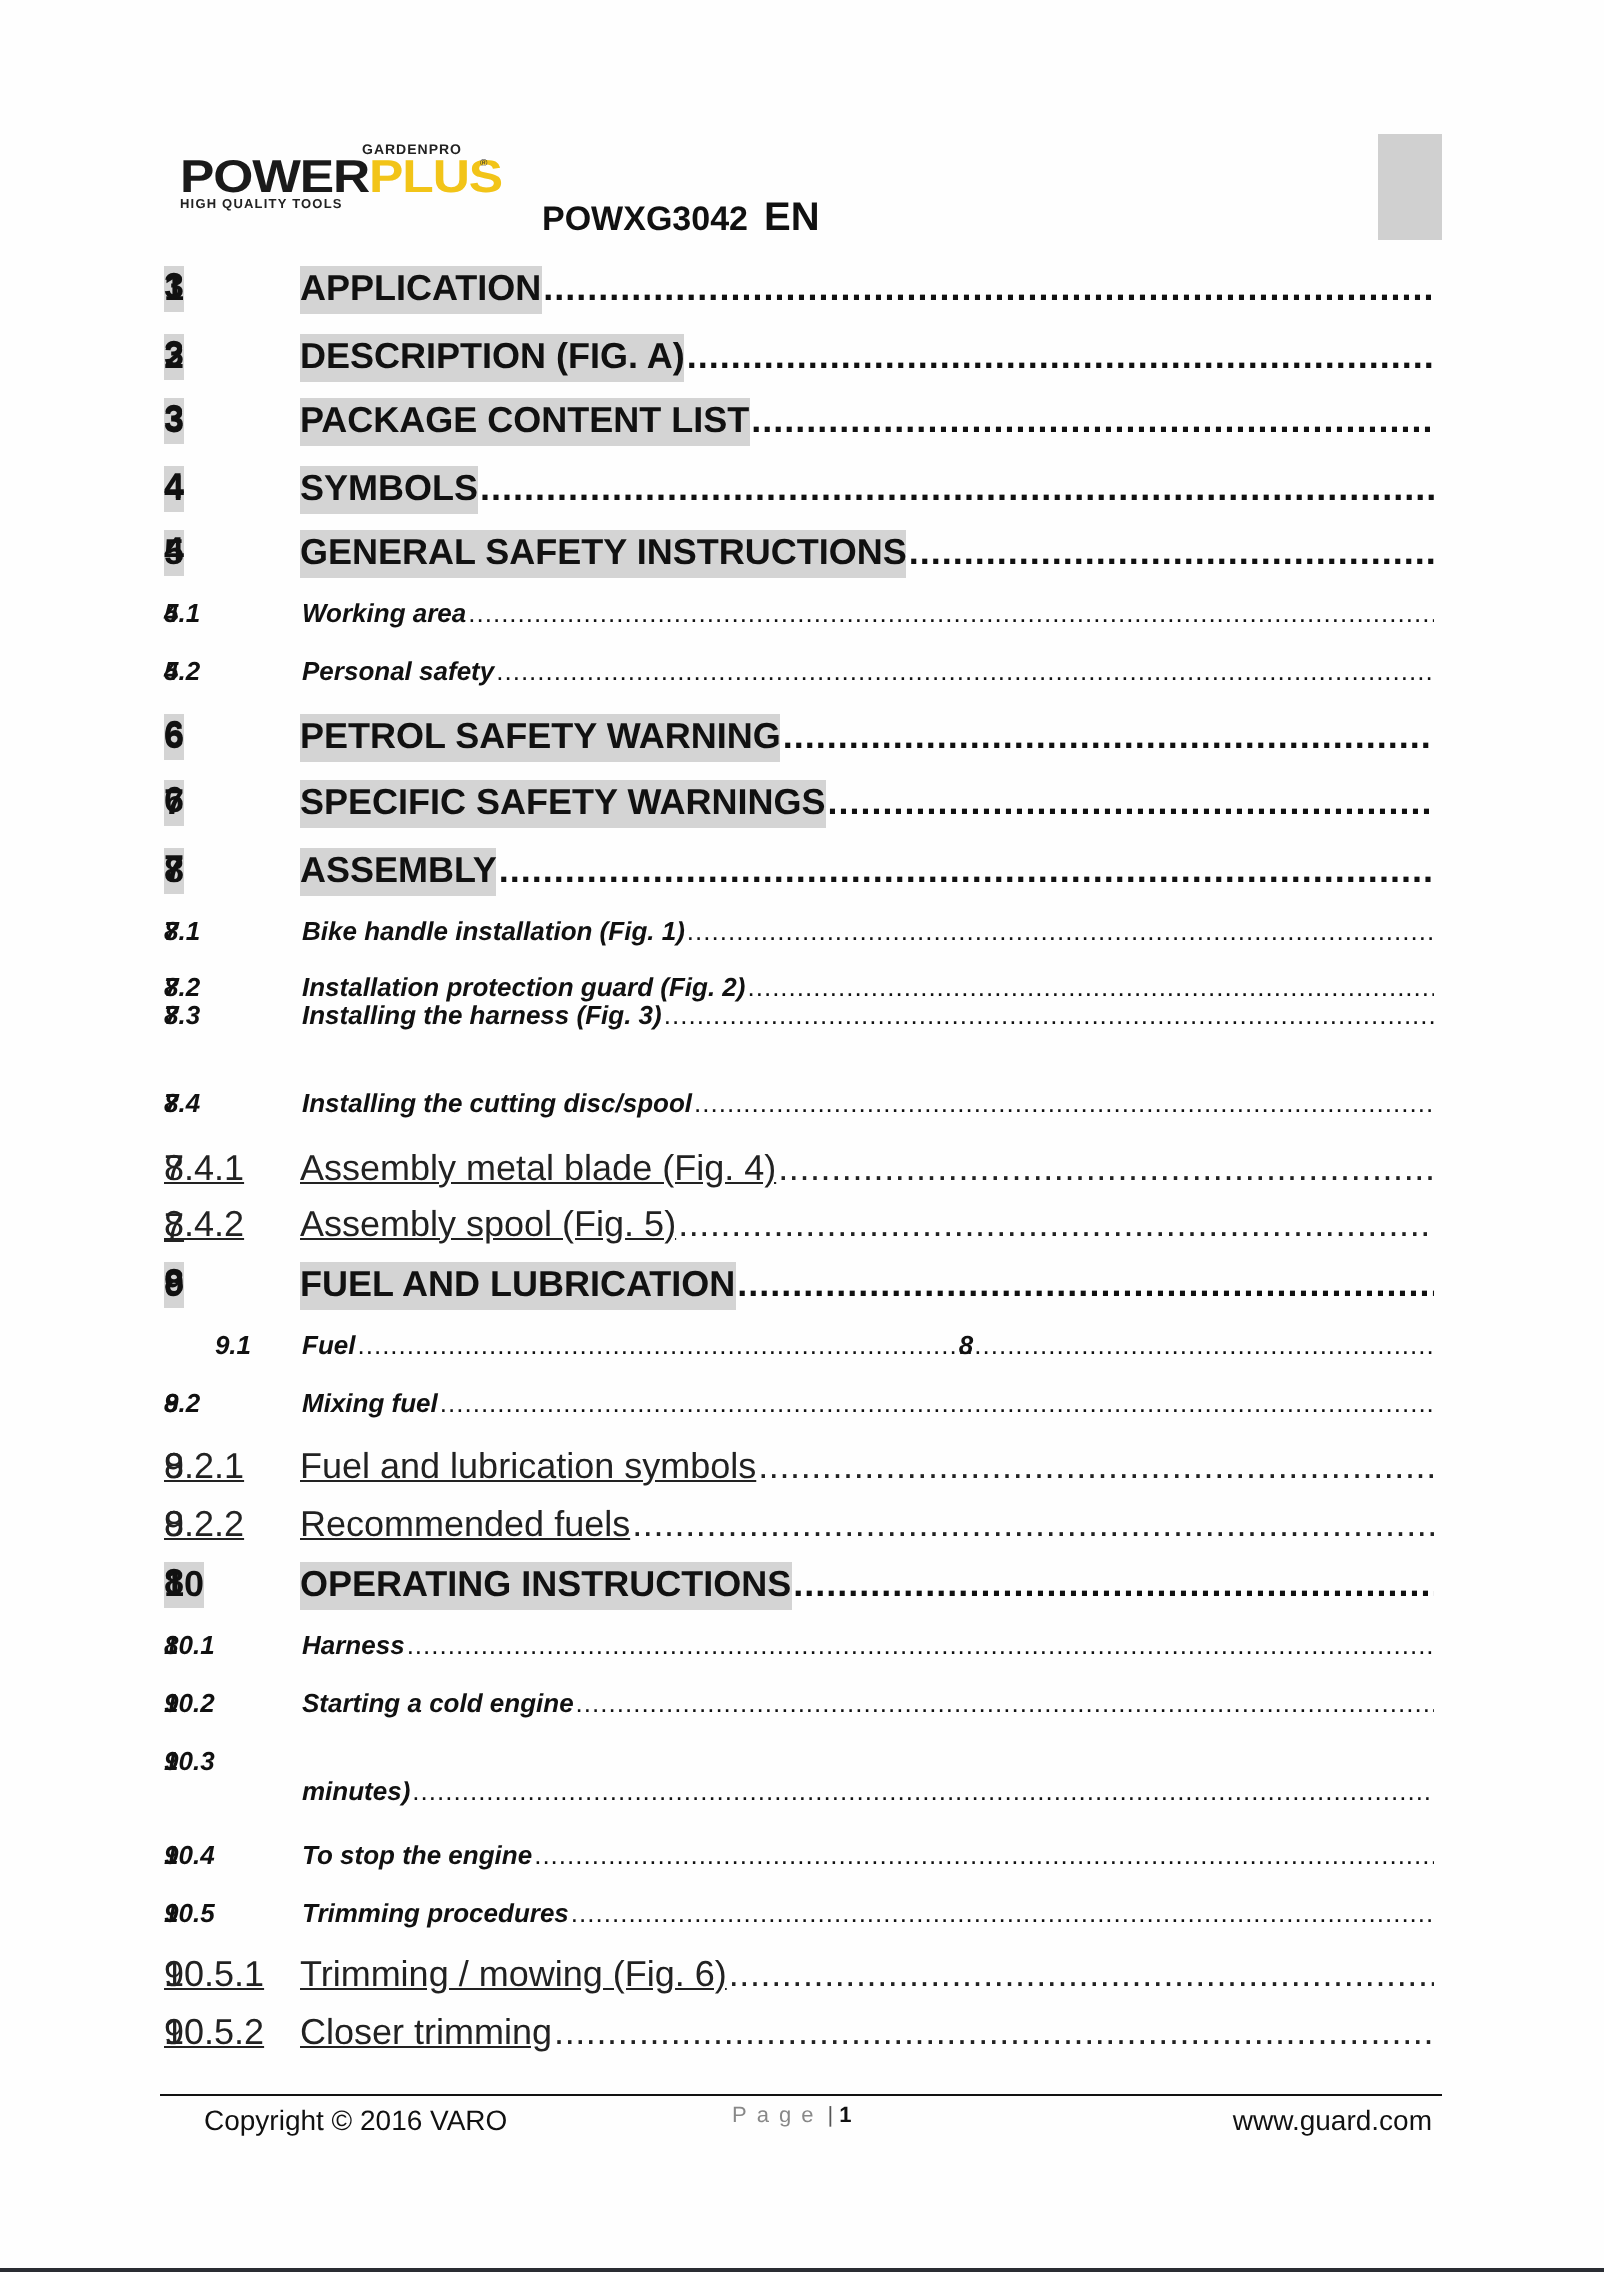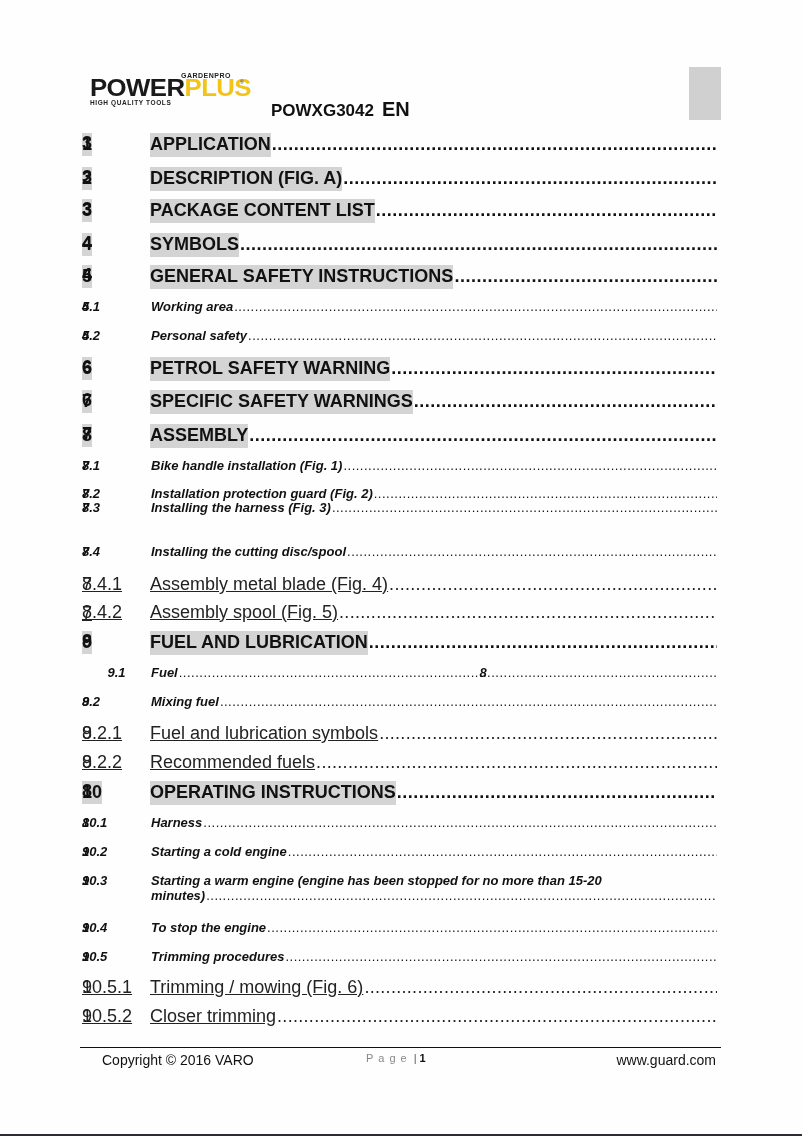--- a/index.html
+++ b/index.html
@@ -218,21 +218,20 @@
       </div>
       <div class="row lvl2" style="top: 844px;">
         <span class="num">10.2</span>
         <span class="title">Starting a cold engine</span>
         <span class="leader"></span>
         <span class="page">9</span>
       </div>
       <div class="row lvl2 multiline" style="top: 873px;">
         <div class="line1">
           <span class="num">10.3</span>
-          <span class="title">Starting a warm engine (engine has been stopped for no more than 15-20</span>
         </div>
         <div class="line2">
           <span class="title">minutes)</span>
           <span class="leader"></span>
           <span class="page">9</span>
         </div>
       </div>
       <div class="row lvl2" style="top: 920px;">
         <span class="num">10.4</span>
         <span class="title">To stop the engine</span>

